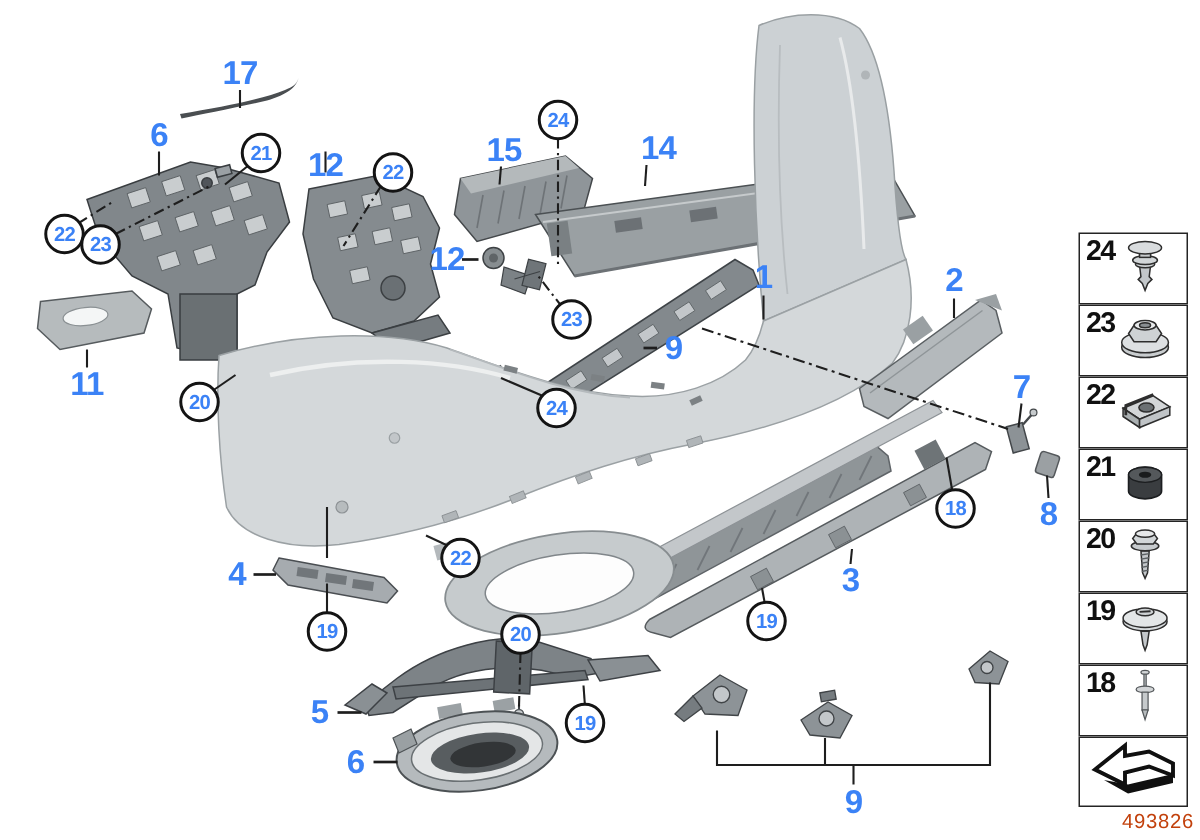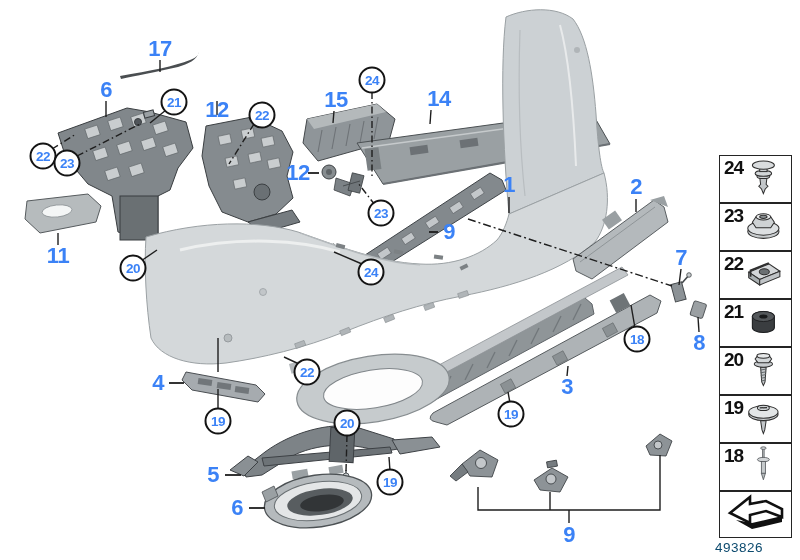--- a/index.html
+++ b/index.html
@@ -23,22 +23,22 @@
   .legend-box{
     position:absolute;left:719px;width:73px;height:48px;
     border:1.7px solid #242424;background:#ffffff;box-sizing:border-box;z-index:4;
   }
   .legend-num{
     position:absolute;left:4px;top:1px;font-size:19px;font-weight:700;
     color:#101010;letter-spacing:-1px;z-index:2;
   }
   .legend-ic{position:absolute;left:0;top:0;}
   #doc-number{
-    position:absolute;left:715px;top:540px;width:81px;text-align:left;
-    font-size:13.5px;color:#0c4a6e;letter-spacing:0.5px;
+    position:absolute;left:715px;top:540px;width:81px;text-align:right;
+    font-size:13.5px;color:#c2410c;letter-spacing:0.5px;
   }
 </style>
 </head>
 <body>
 
 <div id="stage">
 
   <svg id="artwork" width="800" height="560" viewBox="0 0 800 560">
 
     <g>

